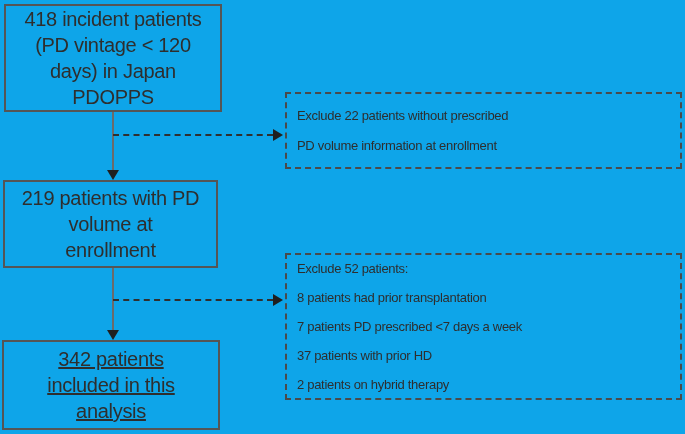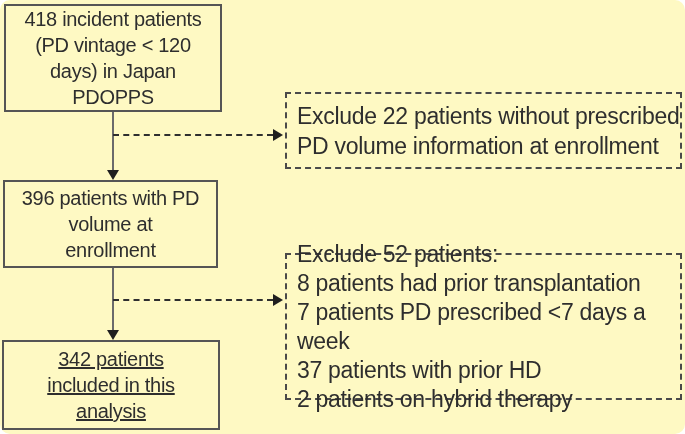--- a/index.html
+++ b/index.html
@@ -4,46 +4,45 @@
 <style>
   html, body {
     margin: 0;
     padding: 0;
     background: #ffffff;
   }
   .canvas {
     position: relative;
     width: 685px;
     height: 434px;
-    background: #fef9c3;
+    background: #0ea5e9;
     font-family: "Liberation Sans", sans-serif;
     color: #2e2e2e;
     overflow: hidden;
-    border-radius: 10px;
   }
   .box {
     position: absolute;
     box-sizing: border-box;
     display: flex;
     align-items: center;
     justify-content: center;
     white-space: pre-line;
     letter-spacing: -0.3px;
   }
   .solid-box {
     border: 2px solid #555555;
     text-align: center;
     font-size: 20px;
     line-height: 26px;
   }
   .dashed-box {
     border: 2px dashed #4a4a4a;
     text-align: left;
     justify-content: flex-start;
-    font-size: 23px;
+    font-size: 13px;
   }
   #box-418 { left: 4px;  top: 4px;   width: 218px; height: 108px; }
   #box-396 { left: 3px;  top: 180px; width: 215px; height: 88px;  }
   #box-342 { left: 2px;  top: 340px; width: 218px; height: 90px; text-decoration: underline;  }
   #dbox-22 { left: 285px; top: 92px;  width: 397px; height: 77px;  line-height: 30px; padding-left: 10px; }
   #dbox-52 { left: 285px; top: 253px; width: 397px; height: 147px; line-height: 29px; padding-left: 10px; }
 
   .vline {
     position: absolute;
     width: 2px;
@@ -83,21 +82,21 @@
 </head>
 <body>
 
 <div class="canvas">
 
   <div class="box solid-box" id="box-418">418 incident patients
 (PD vintage &lt; 120
 days) in Japan
 PDOPPS</div>
 
-  <div class="box solid-box" id="box-396">396 patients with PD
+  <div class="box solid-box" id="box-396">219 patients with PD
 volume at
 enrollment</div>
 
   <div class="box solid-box" id="box-342">342 patients
 included in this
 analysis</div>
 
   <div class="box dashed-box" id="dbox-22">Exclude 22 patients without prescribed
 PD volume information at enrollment</div>
 

